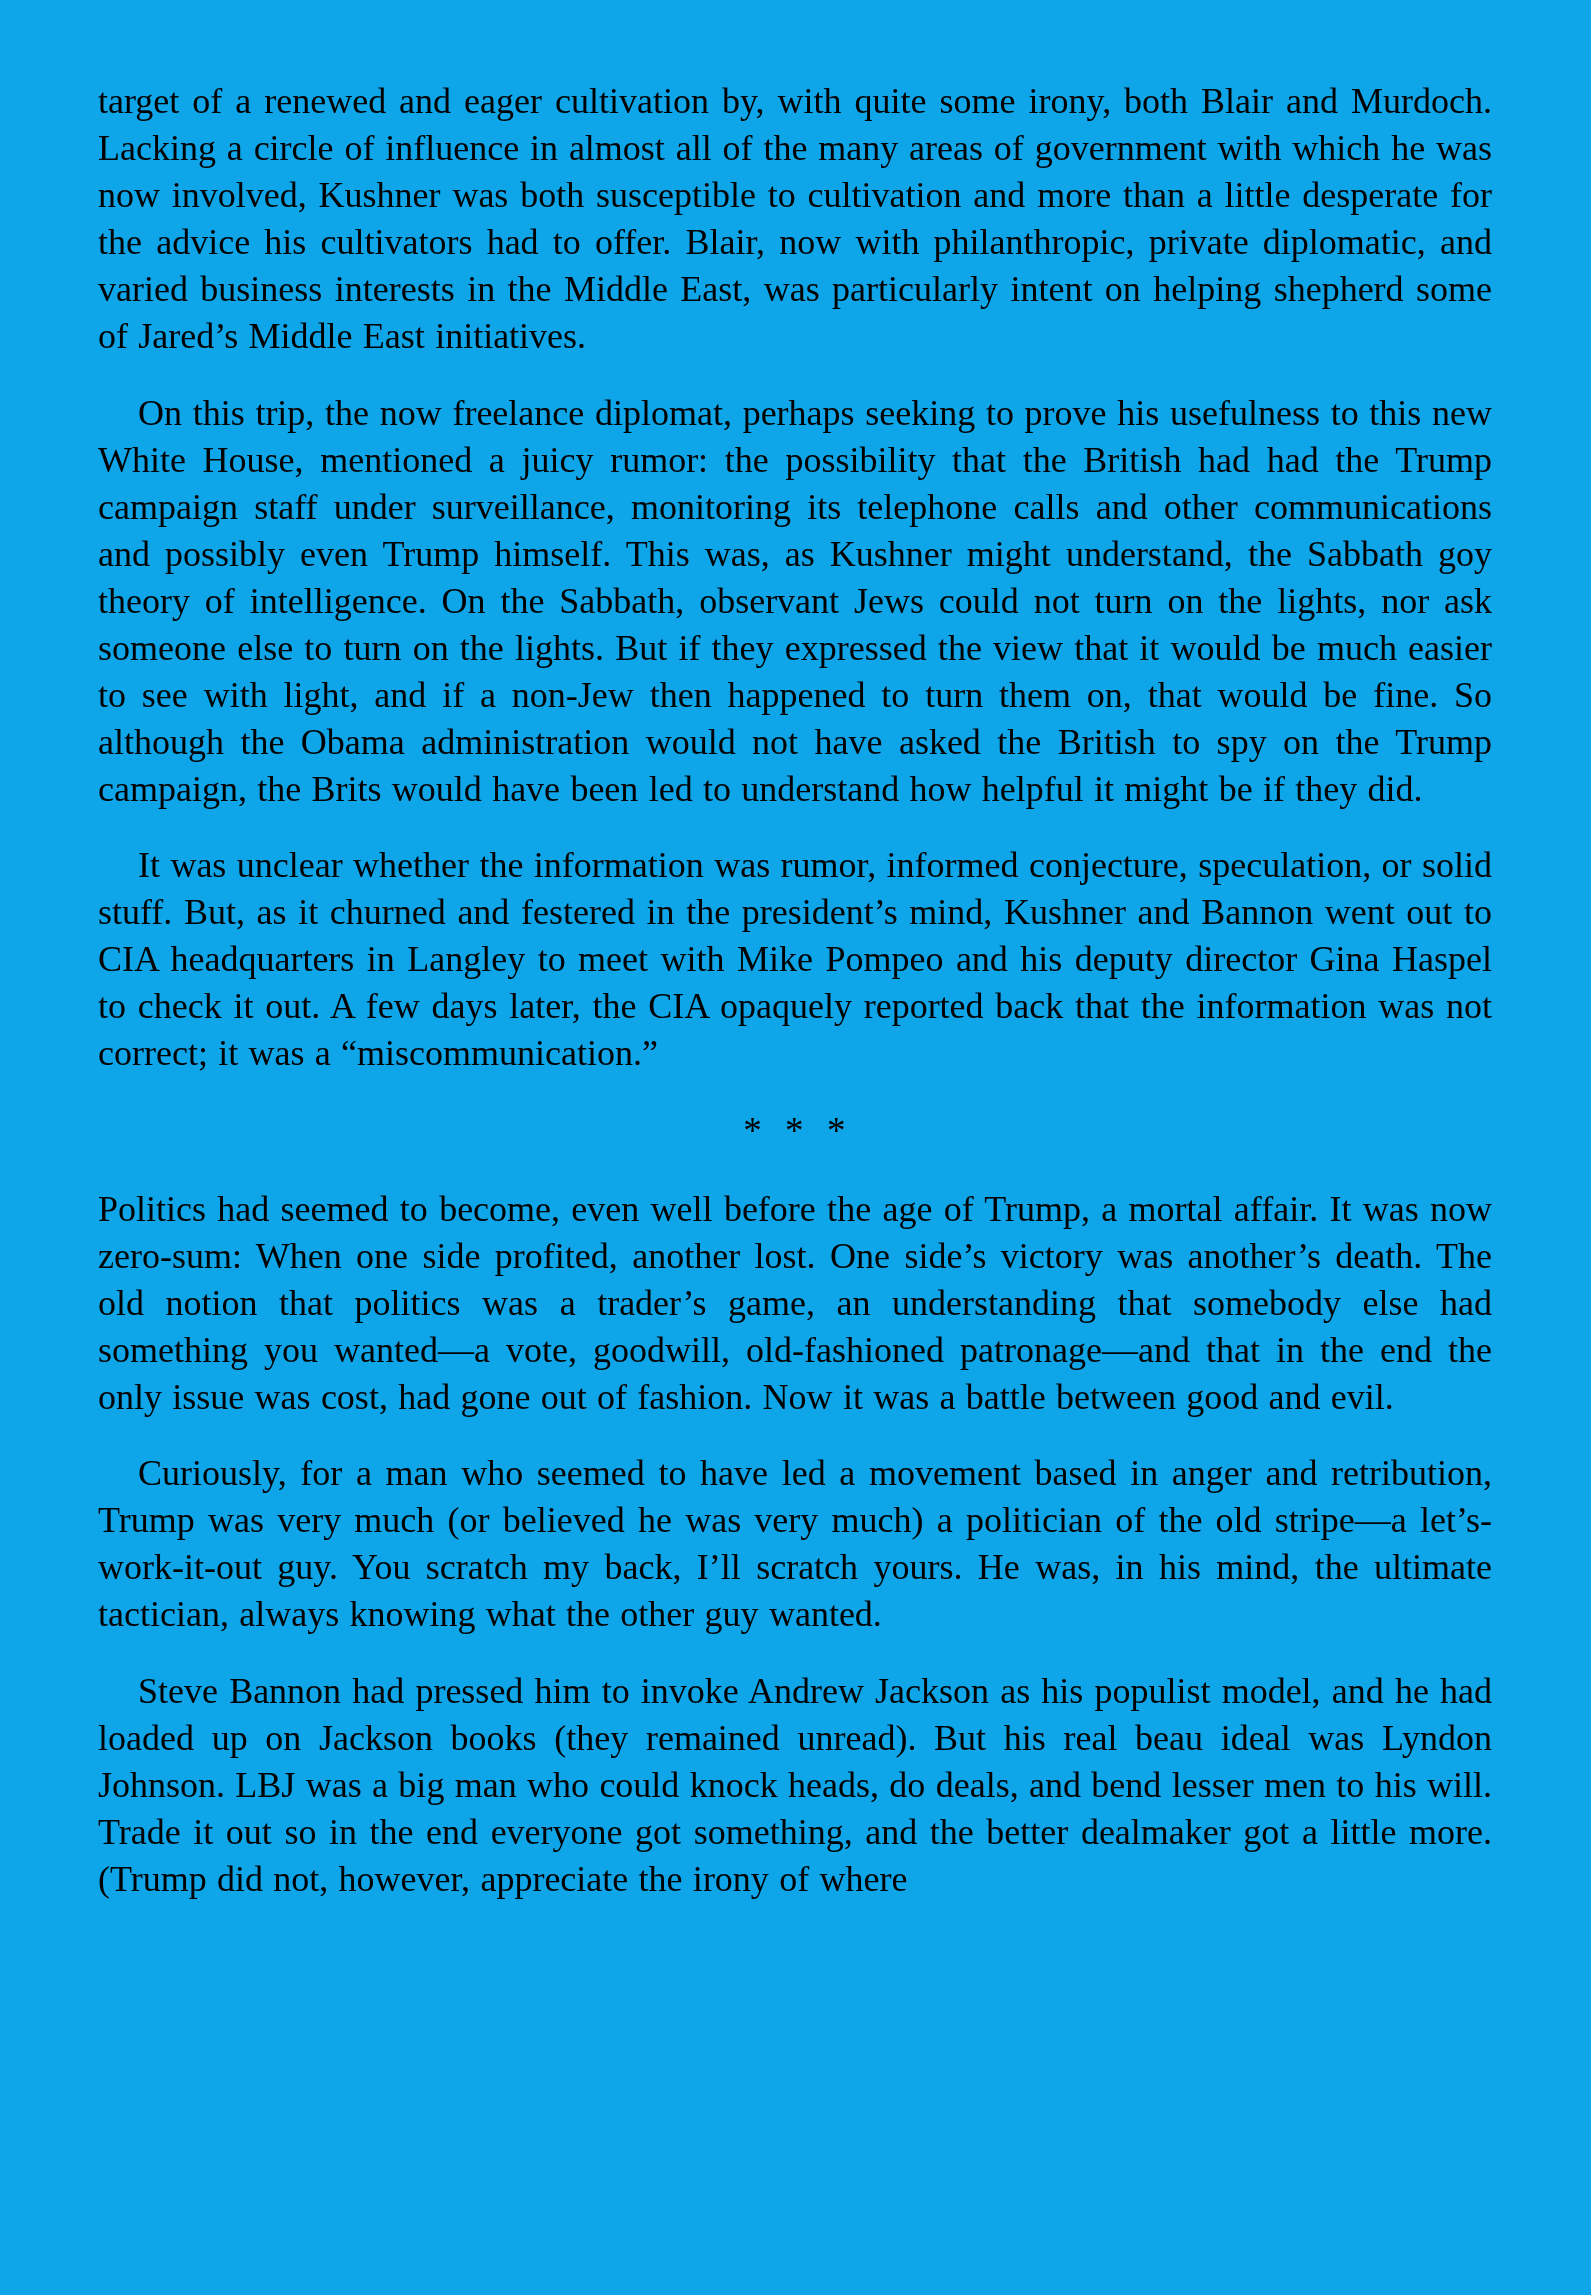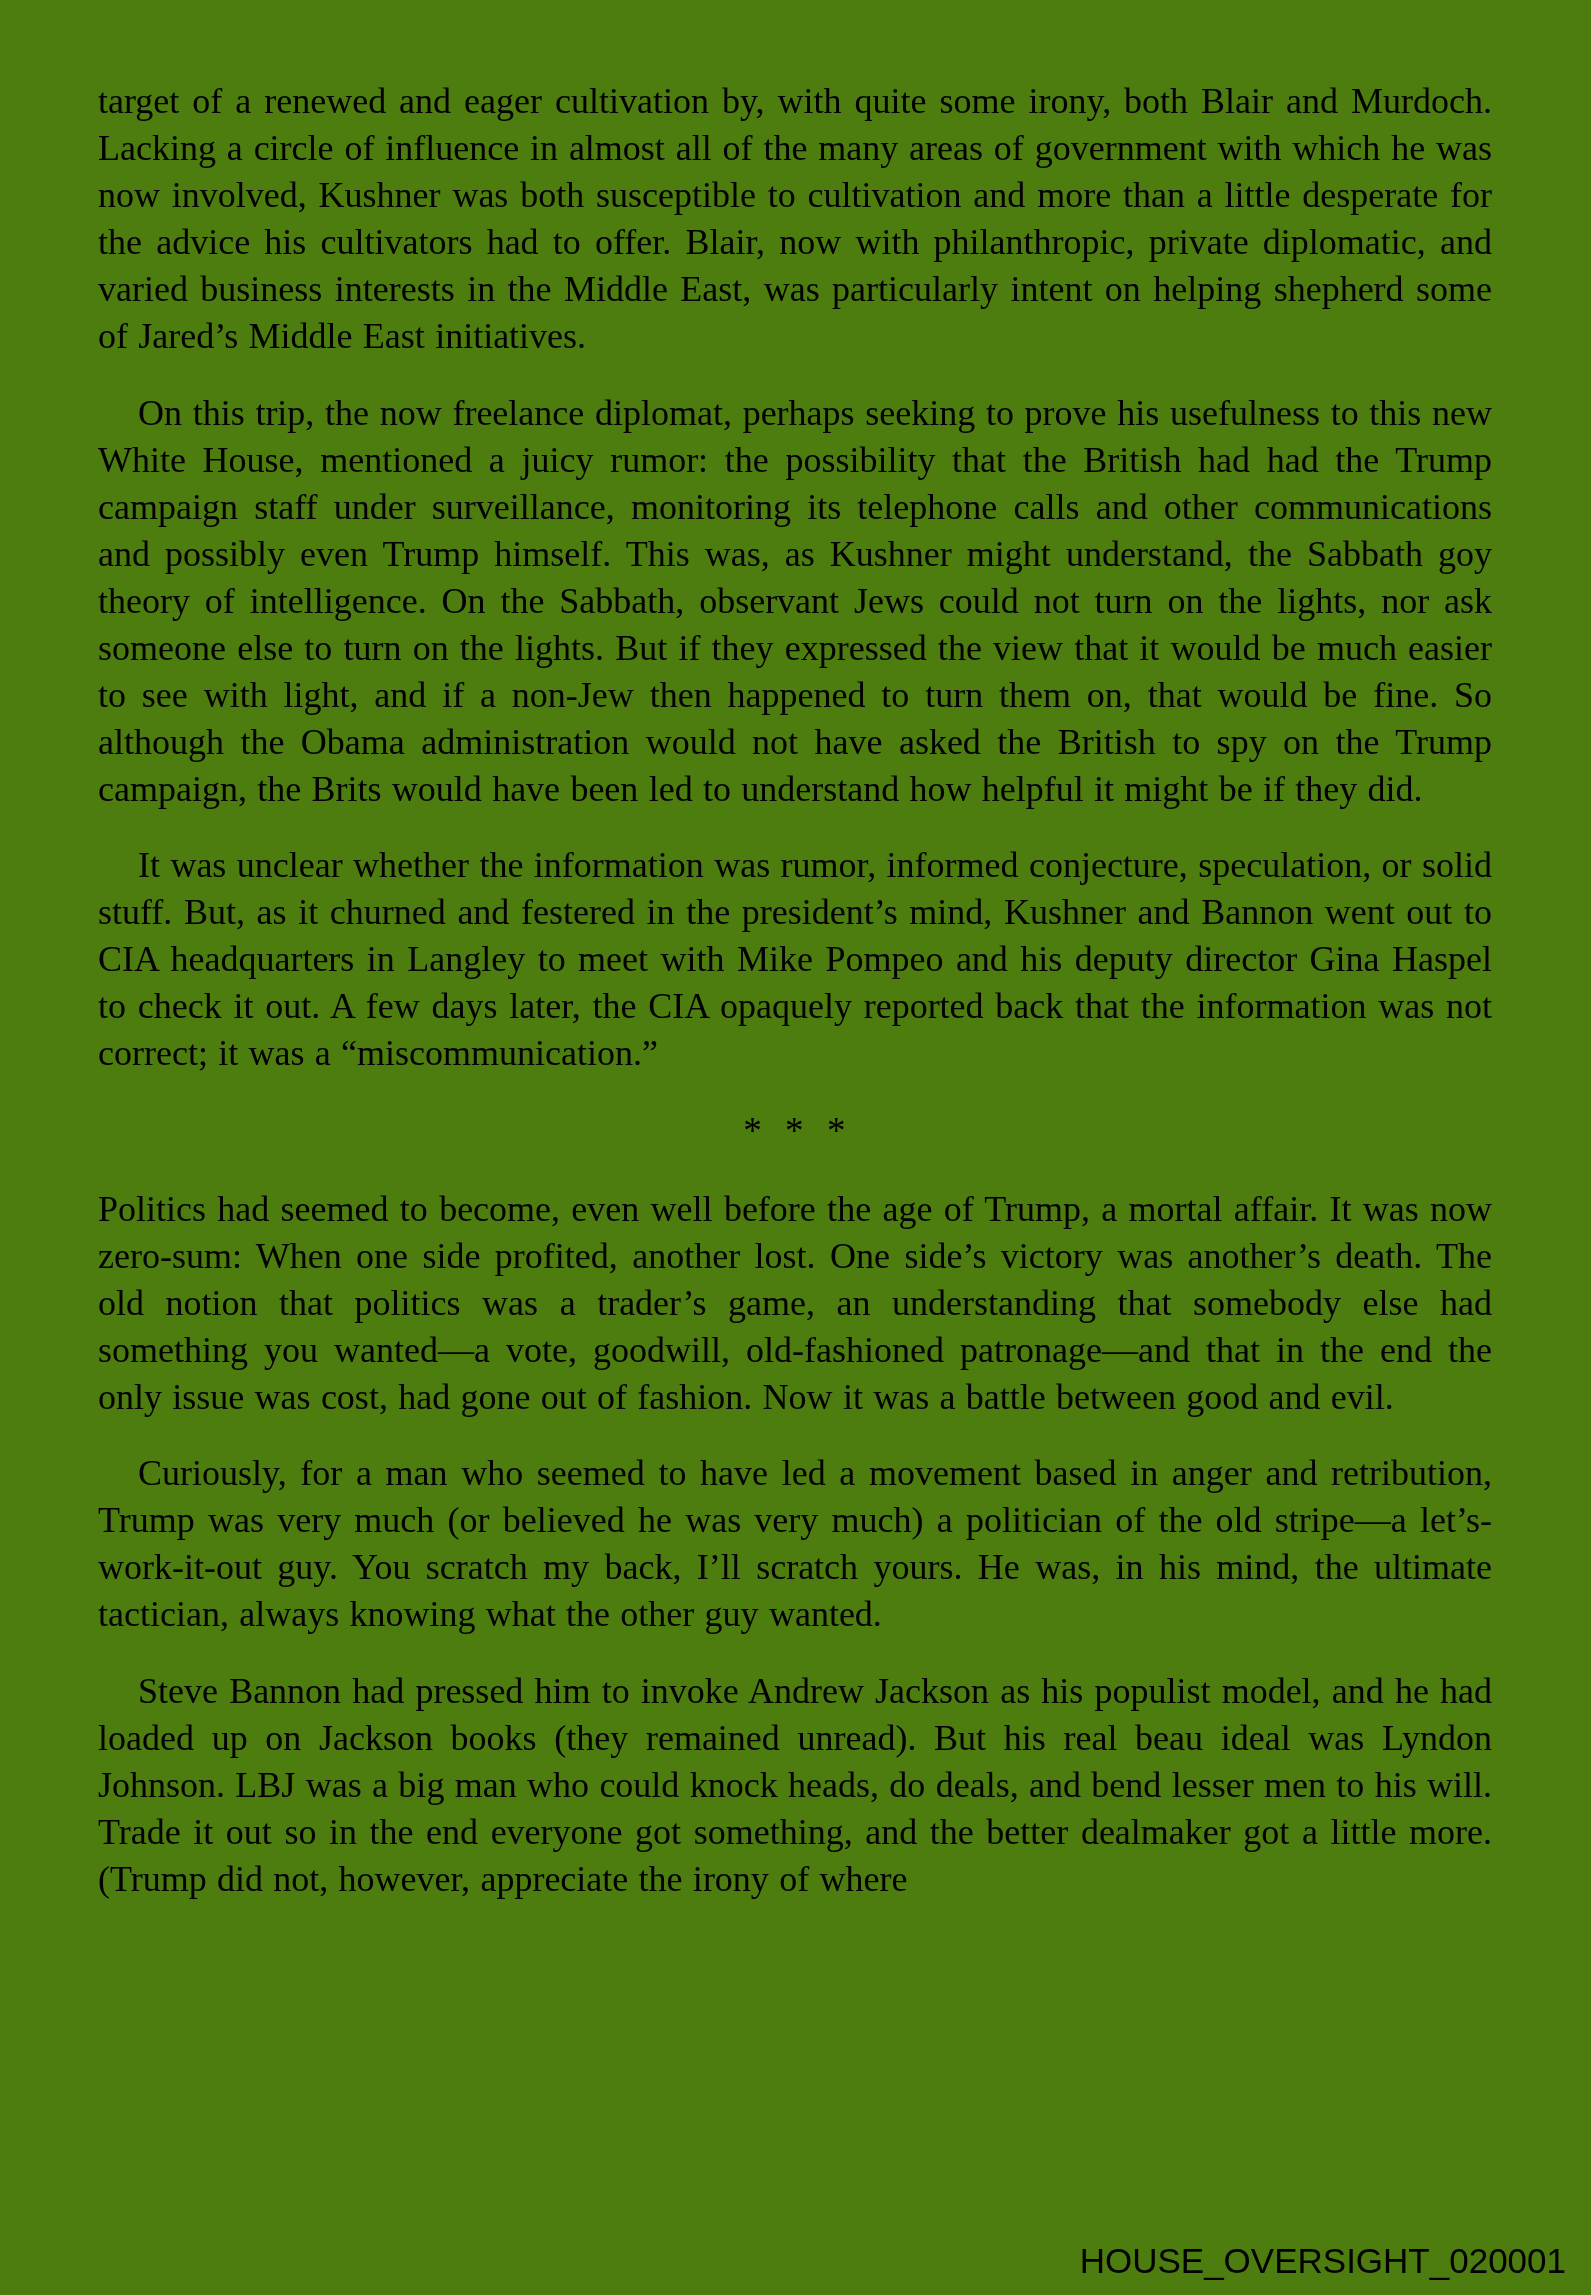--- a/index.html
+++ b/index.html
@@ -4,21 +4,21 @@
 <style>
   html, body {
     margin: 0;
     padding: 0;
     background: #ffffff;
   }
   .page {
     position: relative;
     width: 1592px;
     height: 2295px;
-    background: #4d7c0f;
+    background: #0ea5e9;
     overflow: hidden;
     font-family: "Liberation Serif", serif;
     color: #000000;
   }
   .text-block {
     position: absolute;
     left: 98px;
     top: 78px;
     width: 1394px;
   }
@@ -57,15 +57,14 @@
 <div class="page">
   <div class="text-block">
     <p>target of a renewed and eager cultivation by, with quite some irony, both Blair and Murdoch. Lacking a circle of influence in almost all of the many areas of government with which he was now involved, Kushner was both susceptible to cultivation and more than a little desperate for the advice his cultivators had to offer. Blair, now with philanthropic, private diplomatic, and varied business interests in the Middle East, was particularly intent on helping shepherd some of Jared’s Middle East initiatives.</p>
     <p class="indent">On this trip, the now freelance diplomat, perhaps seeking to prove his usefulness to this new White House, mentioned a juicy rumor: the possibility that the British had had the Trump campaign staff under surveillance, monitoring its telephone calls and other communications and possibly even Trump himself. This was, as Kushner might understand, the Sabbath goy theory of intelligence. On the Sabbath, observant Jews could not turn on the lights, nor ask someone else to turn on the lights. But if they expressed the view that it would be much easier to see with light, and if a non-Jew then happened to turn them on, that would be fine. So although the Obama administration would not have asked the British to spy on the Trump campaign, the Brits would have been led to understand how helpful it might be if they did.</p>
     <p class="indent">It was unclear whether the information was rumor, informed conjecture, speculation, or solid stuff. But, as it churned and festered in the president’s mind, Kushner and Bannon went out to CIA headquarters in Langley to meet with Mike Pompeo and his deputy director Gina Haspel to check it out. A few days later, the CIA opaquely reported back that the information was not correct; it was a “miscommunication.”</p>
     <div class="section-break">* * *</div>
     <p>Politics had seemed to become, even well before the age of Trump, a mortal affair. It was now zero-sum: When one side profited, another lost. One side’s victory was another’s death. The old notion that politics was a trader’s game, an understanding that somebody else had something you wanted—a vote, goodwill, old-fashioned patronage—and that in the end the only issue was cost, had gone out of fashion. Now it was a battle between good and evil.</p>
     <p class="indent">Curiously, for a man who seemed to have led a movement based in anger and retribution, Trump was very much (or believed he was very much) a politician of the old stripe—a let’s-work-it-out guy. You scratch my back, I’ll scratch yours. He was, in his mind, the ultimate tactician, always knowing what the other guy wanted.</p>
     <p class="indent">Steve Bannon had pressed him to invoke Andrew Jackson as his populist model, and he had loaded up on Jackson books (they remained unread). But his real beau ideal was Lyndon Johnson. LBJ was a big man who could knock heads, do deals, and bend lesser men to his will. Trade it out so in the end everyone got something, and the better dealmaker got a little more. (Trump did not, however, appreciate the irony of where</p>
   </div>
-  <div class="bates-footer">HOUSE_OVERSIGHT_020001</div>
 </div>
 
 
 </body></html>

